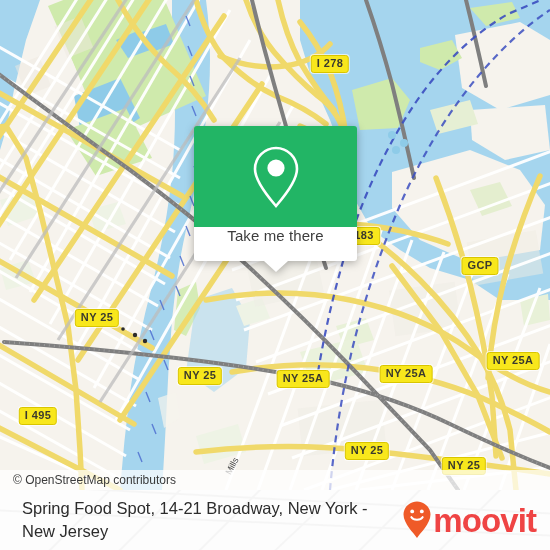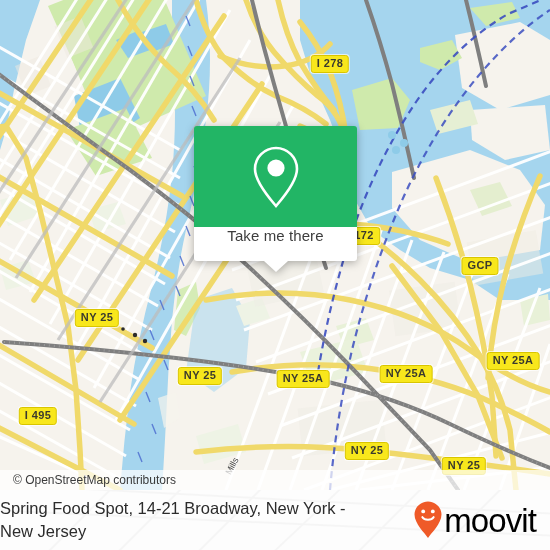--- a/index.html
+++ b/index.html
@@ -84,35 +84,36 @@
   
   #bottombar{
     position:absolute;left:0;top:490px;width:550px;height:60px;
     background:#fdfdfd;
     display:flex;align-items:center;
     overflow:hidden;
   }
   #bottombar-bg{position:absolute;left:0;top:0;width:550px;height:60px;opacity:.10;}
   #caption{
     position:relative;
+    padding-left:22px;
     width:370px;
     font-size:16.5px;
     line-height:23px;
     color:#2c2c2c;
   }
   #brand{
     position:relative;
     margin-left:auto;
     display:flex;align-items:center;
     padding-right:14px;
   }
   #brand-word{
     font-size:33px;
-    font-weight:normal;
-    color:#000000;
+    font-weight:bold;
+    color:#ef4444;
     letter-spacing:-.9px;
     line-height:33px;
     margin-left:1px;
   }
 </style>
 </head>
 <body>
 
 <div id="app">
 
@@ -319,21 +320,21 @@
         <circle cx="145" cy="341" r="2.2" fill="#2c2c2c"></circle>
         <circle cx="123" cy="329" r="1.8" fill="#2c2c2c"></circle>
 
         <circle cx="392" cy="135" r="4" fill="#8ecbe8"></circle>
         <circle cx="404" cy="143" r="4" fill="#8ecbe8"></circle>
         <circle cx="396" cy="150" r="4" fill="#8ecbe8"></circle>
       </g>
     </svg>
 
     <div class="shield" style="left:330px;top:64px;">I 278</div>
-    <div class="shield" style="left:364px;top:236px;">172</div>
+    <div class="shield" style="left:364px;top:236px;">183</div>
     <div class="shield" style="left:480px;top:266px;text-align:right;">GCP</div>
     <div class="shield" style="left:97px;top:318px;">NY 25</div>
     <div class="shield" style="left:200px;top:376px;">NY 25</div>
     <div class="shield" style="left:303px;top:379px;">NY 25A</div>
     <div class="shield" style="left:406px;top:374px;">NY 25A</div>
     <div class="shield" style="left:513px;top:361px;">NY 25A</div>
     <div class="shield" style="left:367px;top:451px;">NY 25</div>
     <div class="shield" style="left:464px;top:466px;">NY 25</div>
     <div class="shield" style="left:38px;top:416px;">I 495</div>
 

